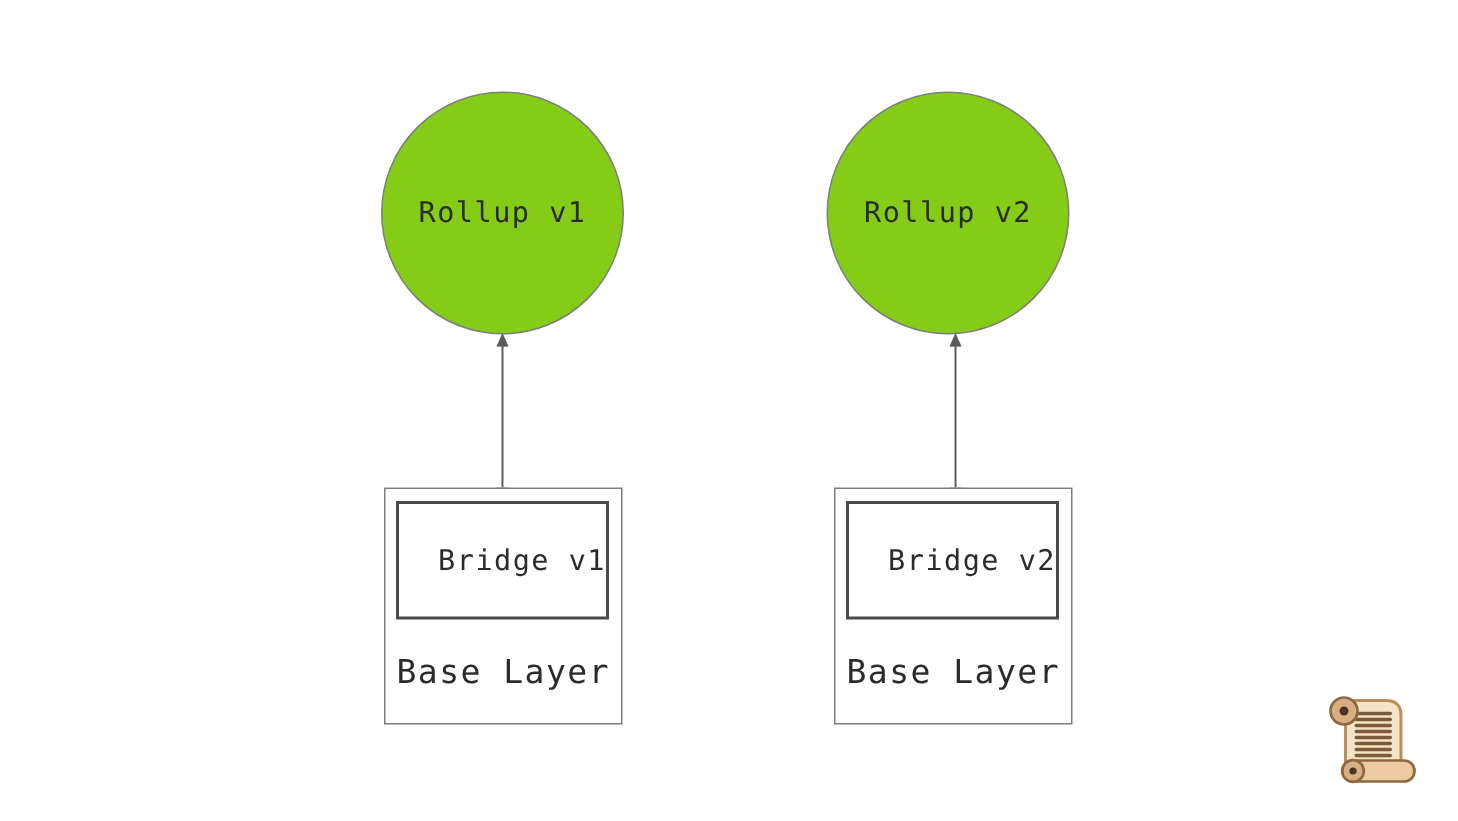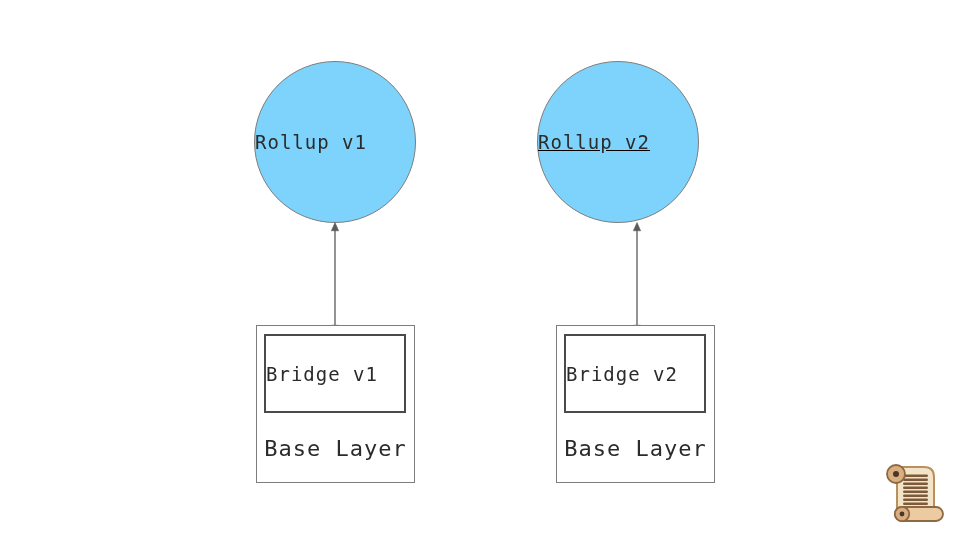--- a/index.html
+++ b/index.html
@@ -13,26 +13,27 @@
   }
 
   
   .node-circle {
     position: absolute;
     width: 162px;
     height: 162px;
     box-sizing: border-box;
     border: 1px solid #7d7d7d;
     border-radius: 50%;
-    background: #7dd3fc;
+    background: #84cc16;
     display: flex;
     align-items: center;
+    justify-content: center;
   }
   .node-circle.c1 { left: 254px; top: 61px; }
-  .node-circle.c2 { left: 537px; top: 61px; text-decoration: underline; }
+  .node-circle.c2 { left: 551px; top: 61px; }
 
   .node-label {
     font-size: 19px;
     letter-spacing: 1px;
     color: #2b2b2b;
     white-space: nowrap;
   }
 
   
   .base-box {
@@ -50,21 +51,21 @@
     position: absolute;
     left: 7px;
     top: 8px;
     width: 142px;
     height: 79px;
     box-sizing: border-box;
     border: 2px solid #4a4a4a;
     background: #ffffff;
     display: flex;
     align-items: center;
-    justify-content: flex-start;
+    justify-content: flex-end;
   }
 
   .base-label {
     position: absolute;
     left: 0;
     right: 0;
     top: 88px;
     height: 68px;
     display: flex;
     align-items: center;

